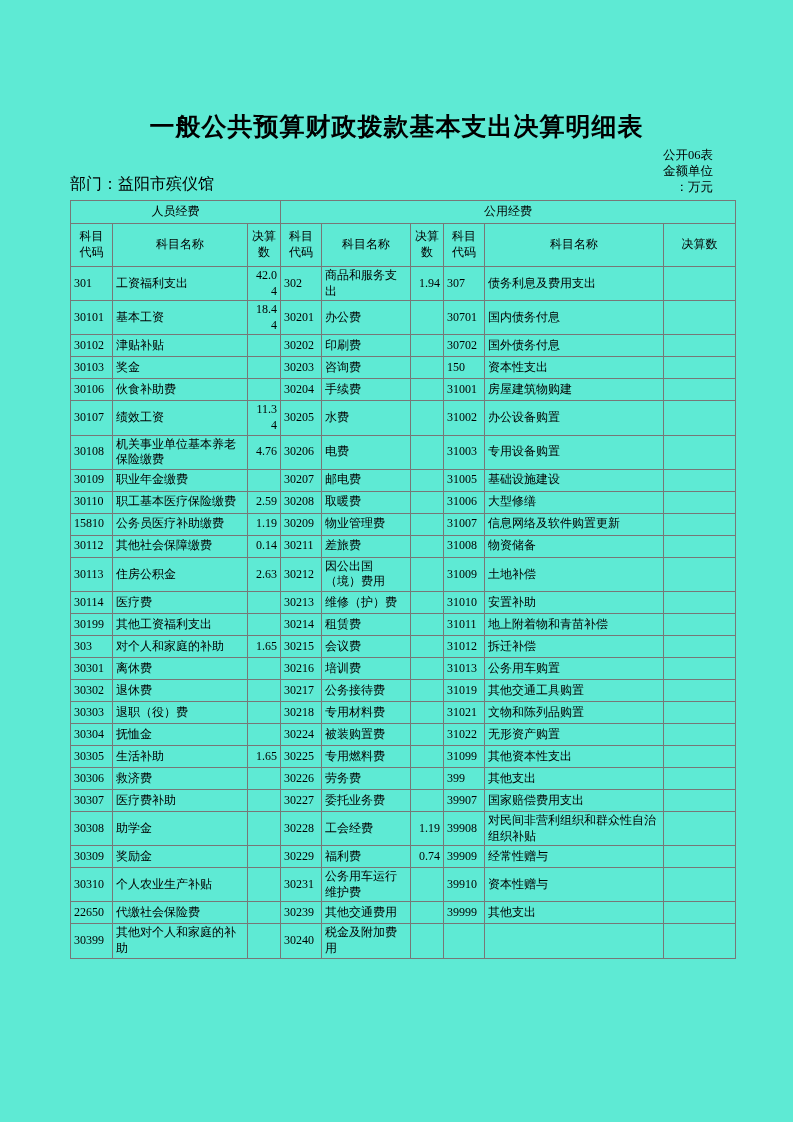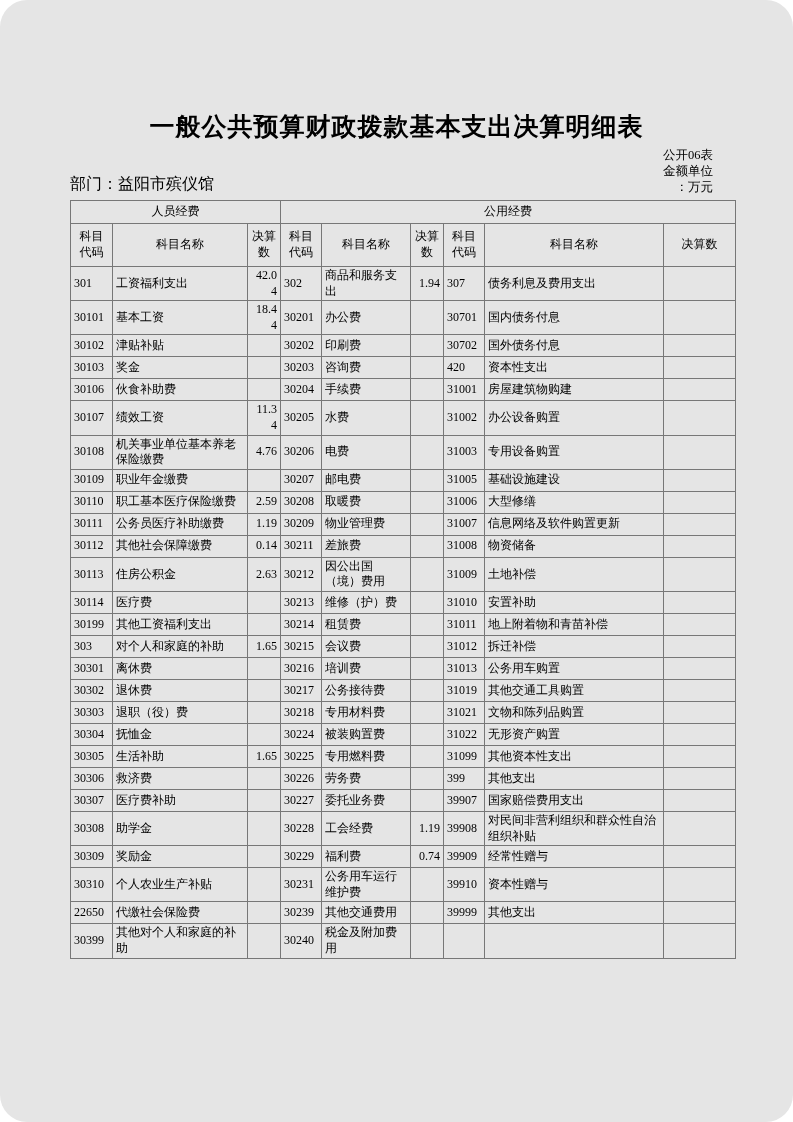--- a/index.html
+++ b/index.html
@@ -5,23 +5,22 @@
   html,body { margin:0; padding:0; }
   body {
     width:793px; height:1122px;
     background:#ffffff;
     font-family:"Liberation Serif","DejaVu Serif",serif;
     color:#000;
   }
   .page {
     position:relative;
     width:793px; height:1122px;
-    background:#e5e5e5;
+    background:#5eead4;
     overflow:hidden;
-    border-radius:27px;
   }
   .doc-title {
     position:absolute;
     top:110px; left:0; width:793px;
     text-align:center;
     font-size:25px;
     font-weight:bold;
     letter-spacing:1px;
   }
   .meta-block {
@@ -144,21 +143,21 @@
           <td class="name">国外债务付息</td>
           <td class="val"></td>
         </tr>
         <tr>
           <td class="code">30103</td>
           <td class="name">奖金</td>
           <td class="val"></td>
           <td class="code">30203</td>
           <td class="name">咨询费</td>
           <td class="val"></td>
-          <td class="code">420</td>
+          <td class="code">150</td>
           <td class="name">资本性支出</td>
           <td class="val"></td>
         </tr>
         <tr>
           <td class="code">30106</td>
           <td class="name">伙食补助费</td>
           <td class="val"></td>
           <td class="code">30204</td>
           <td class="name">手续费</td>
           <td class="val"></td>
@@ -204,21 +203,21 @@
           <td class="name">职工基本医疗保险缴费</td>
           <td class="val">2.59</td>
           <td class="code">30208</td>
           <td class="name">取暖费</td>
           <td class="val"></td>
           <td class="code">31006</td>
           <td class="name">大型修缮</td>
           <td class="val"></td>
         </tr>
         <tr>
-          <td class="code">30111</td>
+          <td class="code">15810</td>
           <td class="name">公务员医疗补助缴费</td>
           <td class="val">1.19</td>
           <td class="code">30209</td>
           <td class="name">物业管理费</td>
           <td class="val"></td>
           <td class="code">31007</td>
           <td class="name">信息网络及软件购置更新</td>
           <td class="val"></td>
         </tr>
         <tr>

